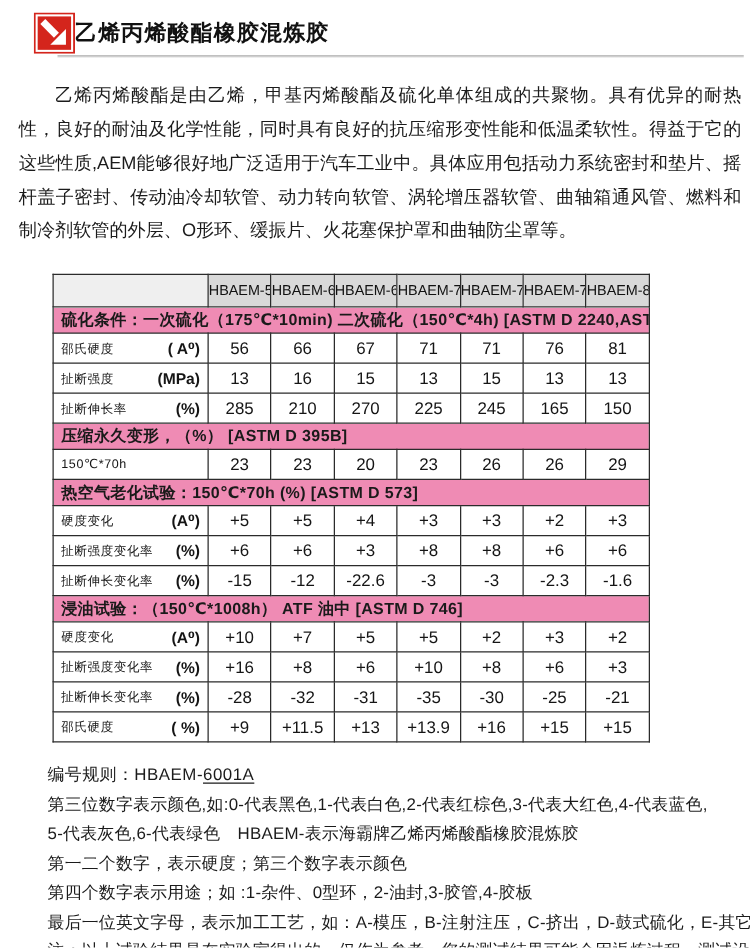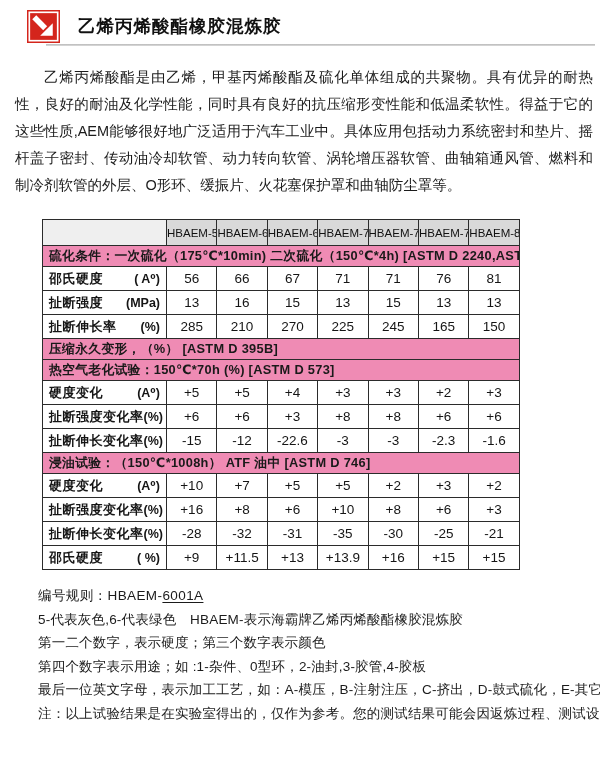--- a/index.html
+++ b/index.html
@@ -5,21 +5,21 @@
   html,body{margin:0;padding:0;}
   body{
     width:600px;height:758px;overflow:hidden;background:#ffffff;color:#151515;
     font-family:"Liberation Sans","DejaVu Sans",sans-serif;
     -webkit-font-smoothing:antialiased;
   }
   
   .page-header{position:relative;height:48px;}
   .logo{position:absolute;left:27px;top:10px;width:33px;height:33px;}
   .doc-title{
-    position:absolute;left:78px;top:14px;font-size:17.5px;font-weight:bold;
+    position:absolute;left:60px;top:14px;font-size:17.5px;font-weight:bold;
     letter-spacing:1px;color:#111;
   }
   .header-rule{
     position:absolute;left:46px;right:5px;top:44px;height:2px;
     background:linear-gradient(to bottom,#b9b9b9,#dcdcdc);
   }
   
   .intro{
     margin:16px 8px 0 15px;width:578px;
     font-size:14.5px;line-height:27px;text-indent:2em;color:#1b1b1b;
@@ -40,21 +40,21 @@
     background:#d9d9d9;font-size:11.5px;font-weight:normal;text-align:center;
     height:25px;color:#111;
   }
   .spec-table th.corner{background:#efefef;}
   td.band{
     background:#ef8bb4;font-weight:bold;font-size:12.8px;height:20px;
     padding-left:6px;color:#1a1a1a;letter-spacing:.3px;
   }
   td.rowlabel{padding:0 6px;}
   td.rowlabel .cellwrap{display:flex;justify-content:space-between;align-items:center;}
-  td.rowlabel .lbl{font-weight:bold;font-size:13px;letter-spacing:.5px;}
+  td.rowlabel .lbl{font-weight:normal;font-size:10px;letter-spacing:.5px;}
   td.rowlabel .unit{font-weight:bold;font-size:12.5px;}
   td.val{text-align:center;font-size:13.5px;font-weight:500;}
   
   .footer{margin:14px 10px 0 38px;font-size:13.5px;line-height:23.5px;color:#1b1b1b;font-weight:500;}
   .rule-line{letter-spacing:.4px;}
   .rule-code{text-decoration:underline;text-underline-offset:2px;margin-top:36px;}
   .footer-line{letter-spacing:.2px;white-space:nowrap;}
 </style>
 </head>
 <body>
@@ -141,20 +141,35 @@
         <td class="val">270</td>
         <td class="val">225</td>
         <td class="val">245</td>
         <td class="val">165</td>
         <td class="val">150</td>
       </tr>
       <tr>
         <td colspan="8" class="band">压缩永久变形，（%）  [ASTM  D 395B]</td>
       </tr>
       <tr>
+        <td class="rowlabel">
+          <div class="cellwrap">
+            <span class="lbl">150℃*70h</span>
+            <span class="unit"></span>
+          </div>
+        </td>
+        <td class="val">23</td>
+        <td class="val">23</td>
+        <td class="val">20</td>
+        <td class="val">23</td>
+        <td class="val">26</td>
+        <td class="val">26</td>
+        <td class="val">29</td>
+      </tr>
+      <tr>
         <td colspan="8" class="band">热空气老化试验：150℃*70h (%) [ASTM D 573]</td>
       </tr>
       <tr>
         <td class="rowlabel">
           <div class="cellwrap">
             <span class="lbl">硬度变化</span>
             <span class="unit">(A⁰)</span>
           </div>
         </td>
         <td class="val">+5</td>
@@ -256,19 +271,20 @@
         <td class="val">+13.9</td>
         <td class="val">+16</td>
         <td class="val">+15</td>
         <td class="val">+15</td>
       </tr>
     </tbody>
 </table>
 
 <div class="footer">
   <div class="rule-line"><span>编号规则：HBAEM-</span><span class="rule-code">6001A</span></div>
+  <div class="footer-line">第三位数字表示颜色,如:0-代表黑色,1-代表白色,2-代表红棕色,3-代表大红色,4-代表蓝色,</div>
   <div class="footer-line">5-代表灰色,6-代表绿色　HBAEM-表示海霸牌乙烯丙烯酸酯橡胶混炼胶</div>
   <div class="footer-line">第一二个数字，表示硬度；第三个数字表示颜色</div>
   <div class="footer-line">第四个数字表示用途；如 :1-杂件、0型环，2-油封,3-胶管,4-胶板</div>
   <div class="footer-line">最后一位英文字母，表示加工工艺，如：A-模压，B-注射注压，C-挤出，D-鼓式硫化，E-其它。</div>
   <div class="footer-line">注：以上试验结果是在实验室得出的，仅作为参考。您的测试结果可能会因返炼过程、测试设备、</div>
 
 </div>
 
 </body></html>

